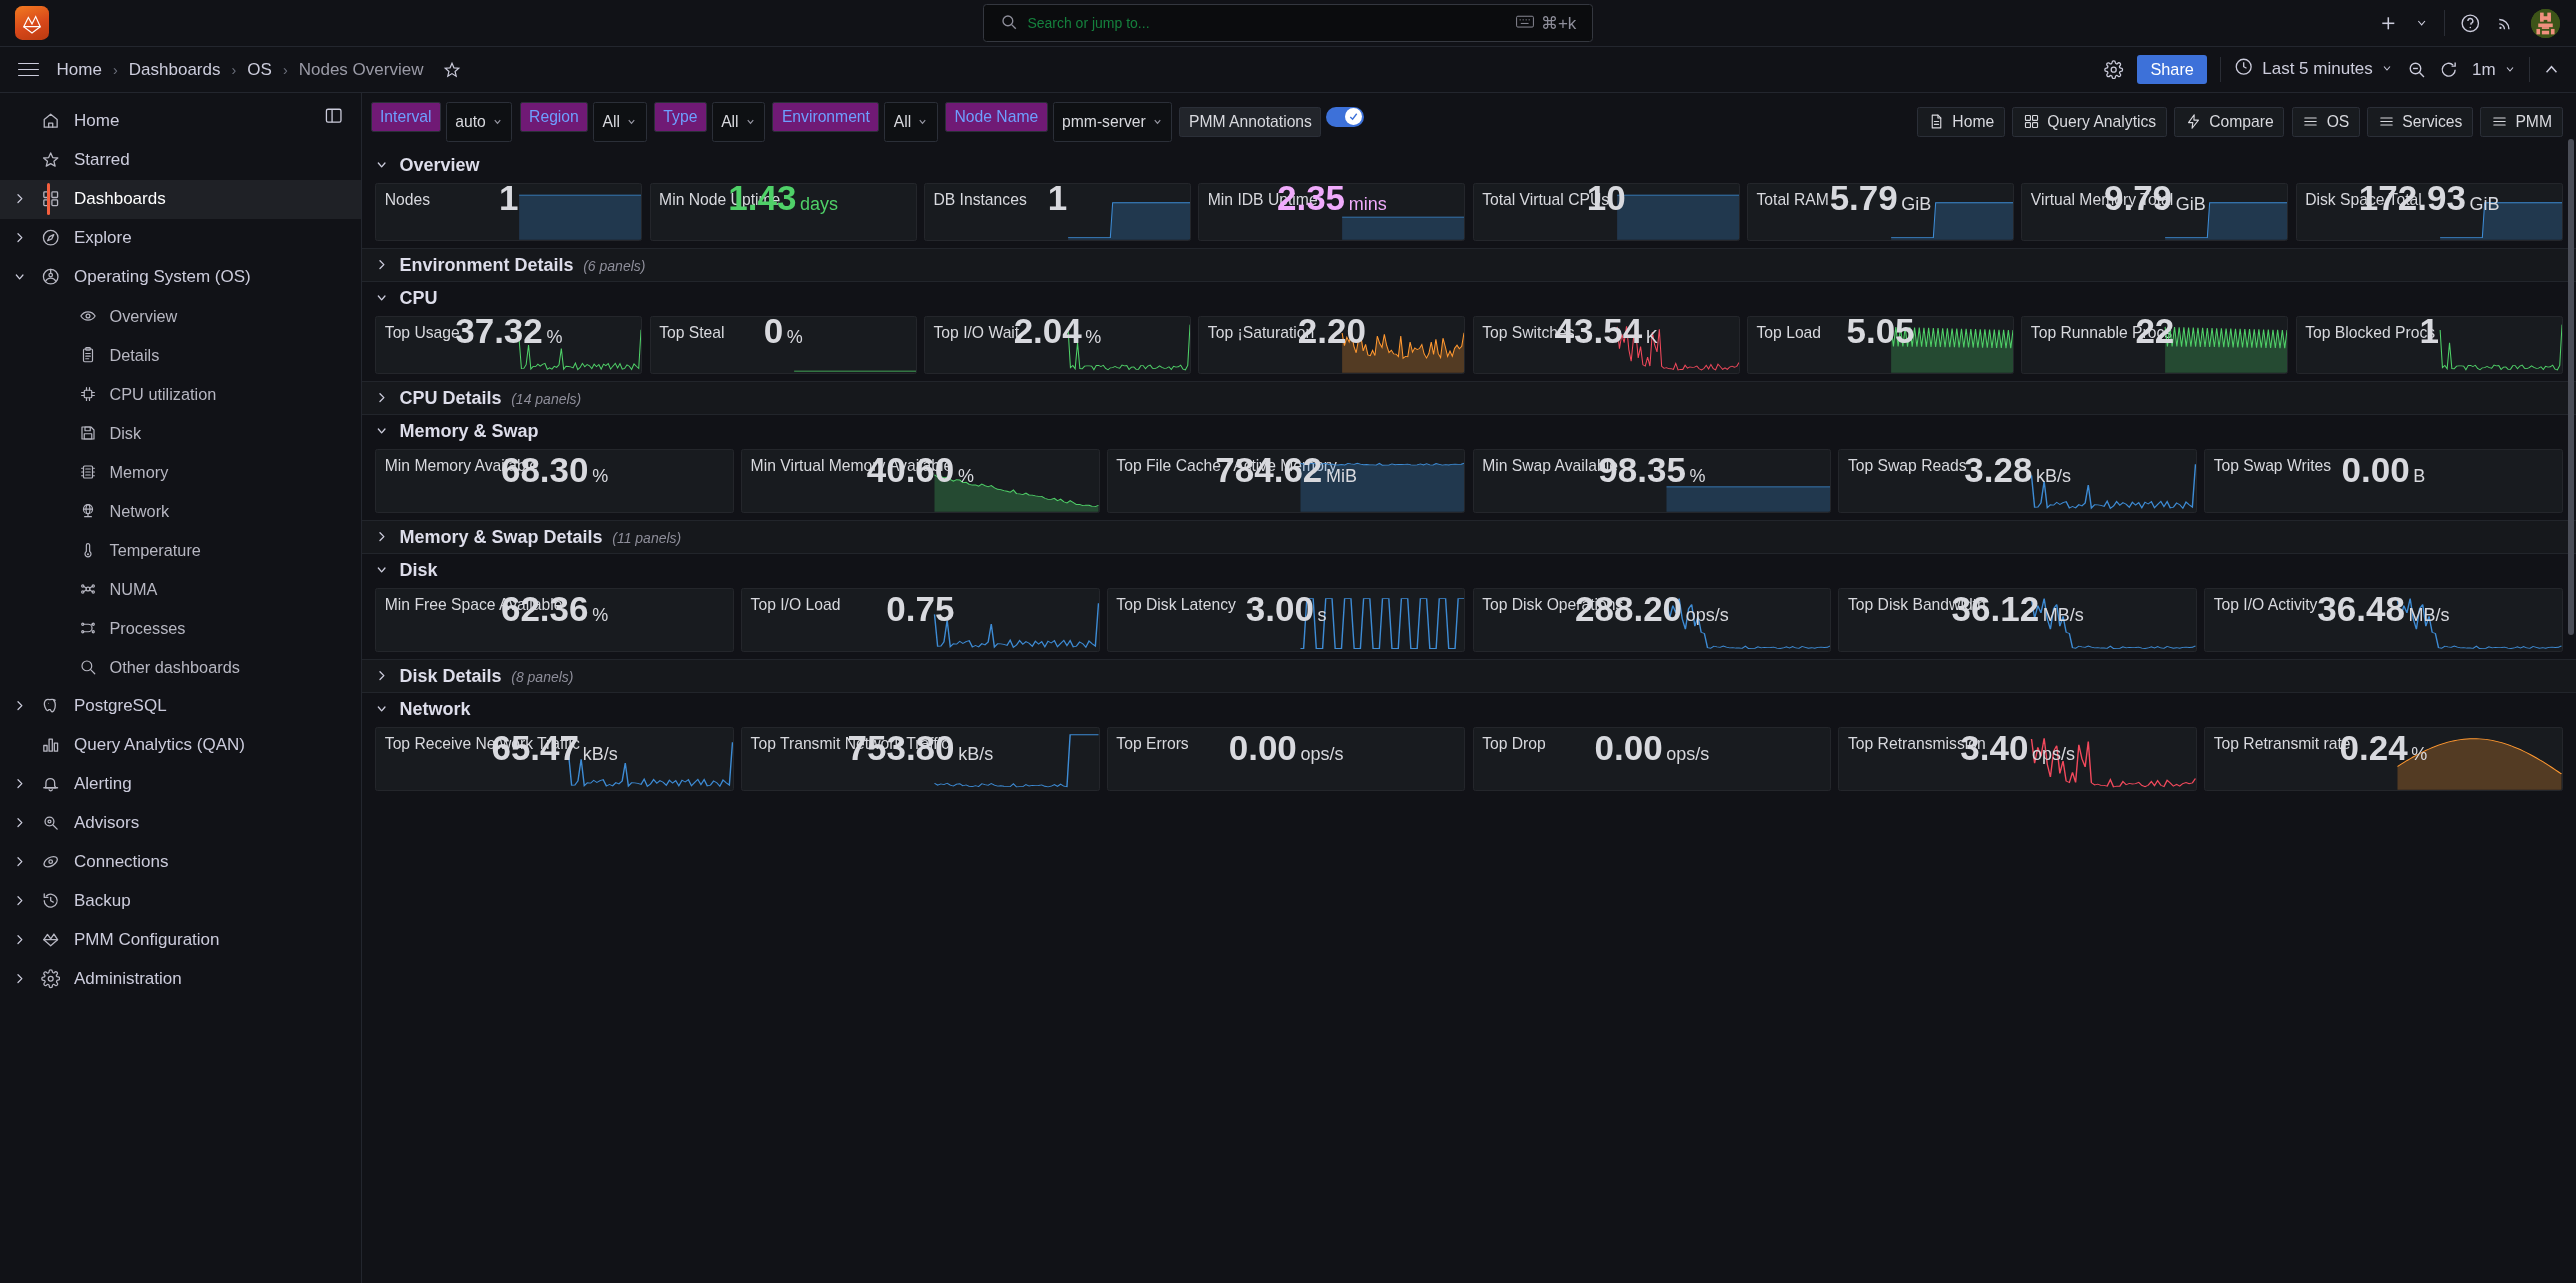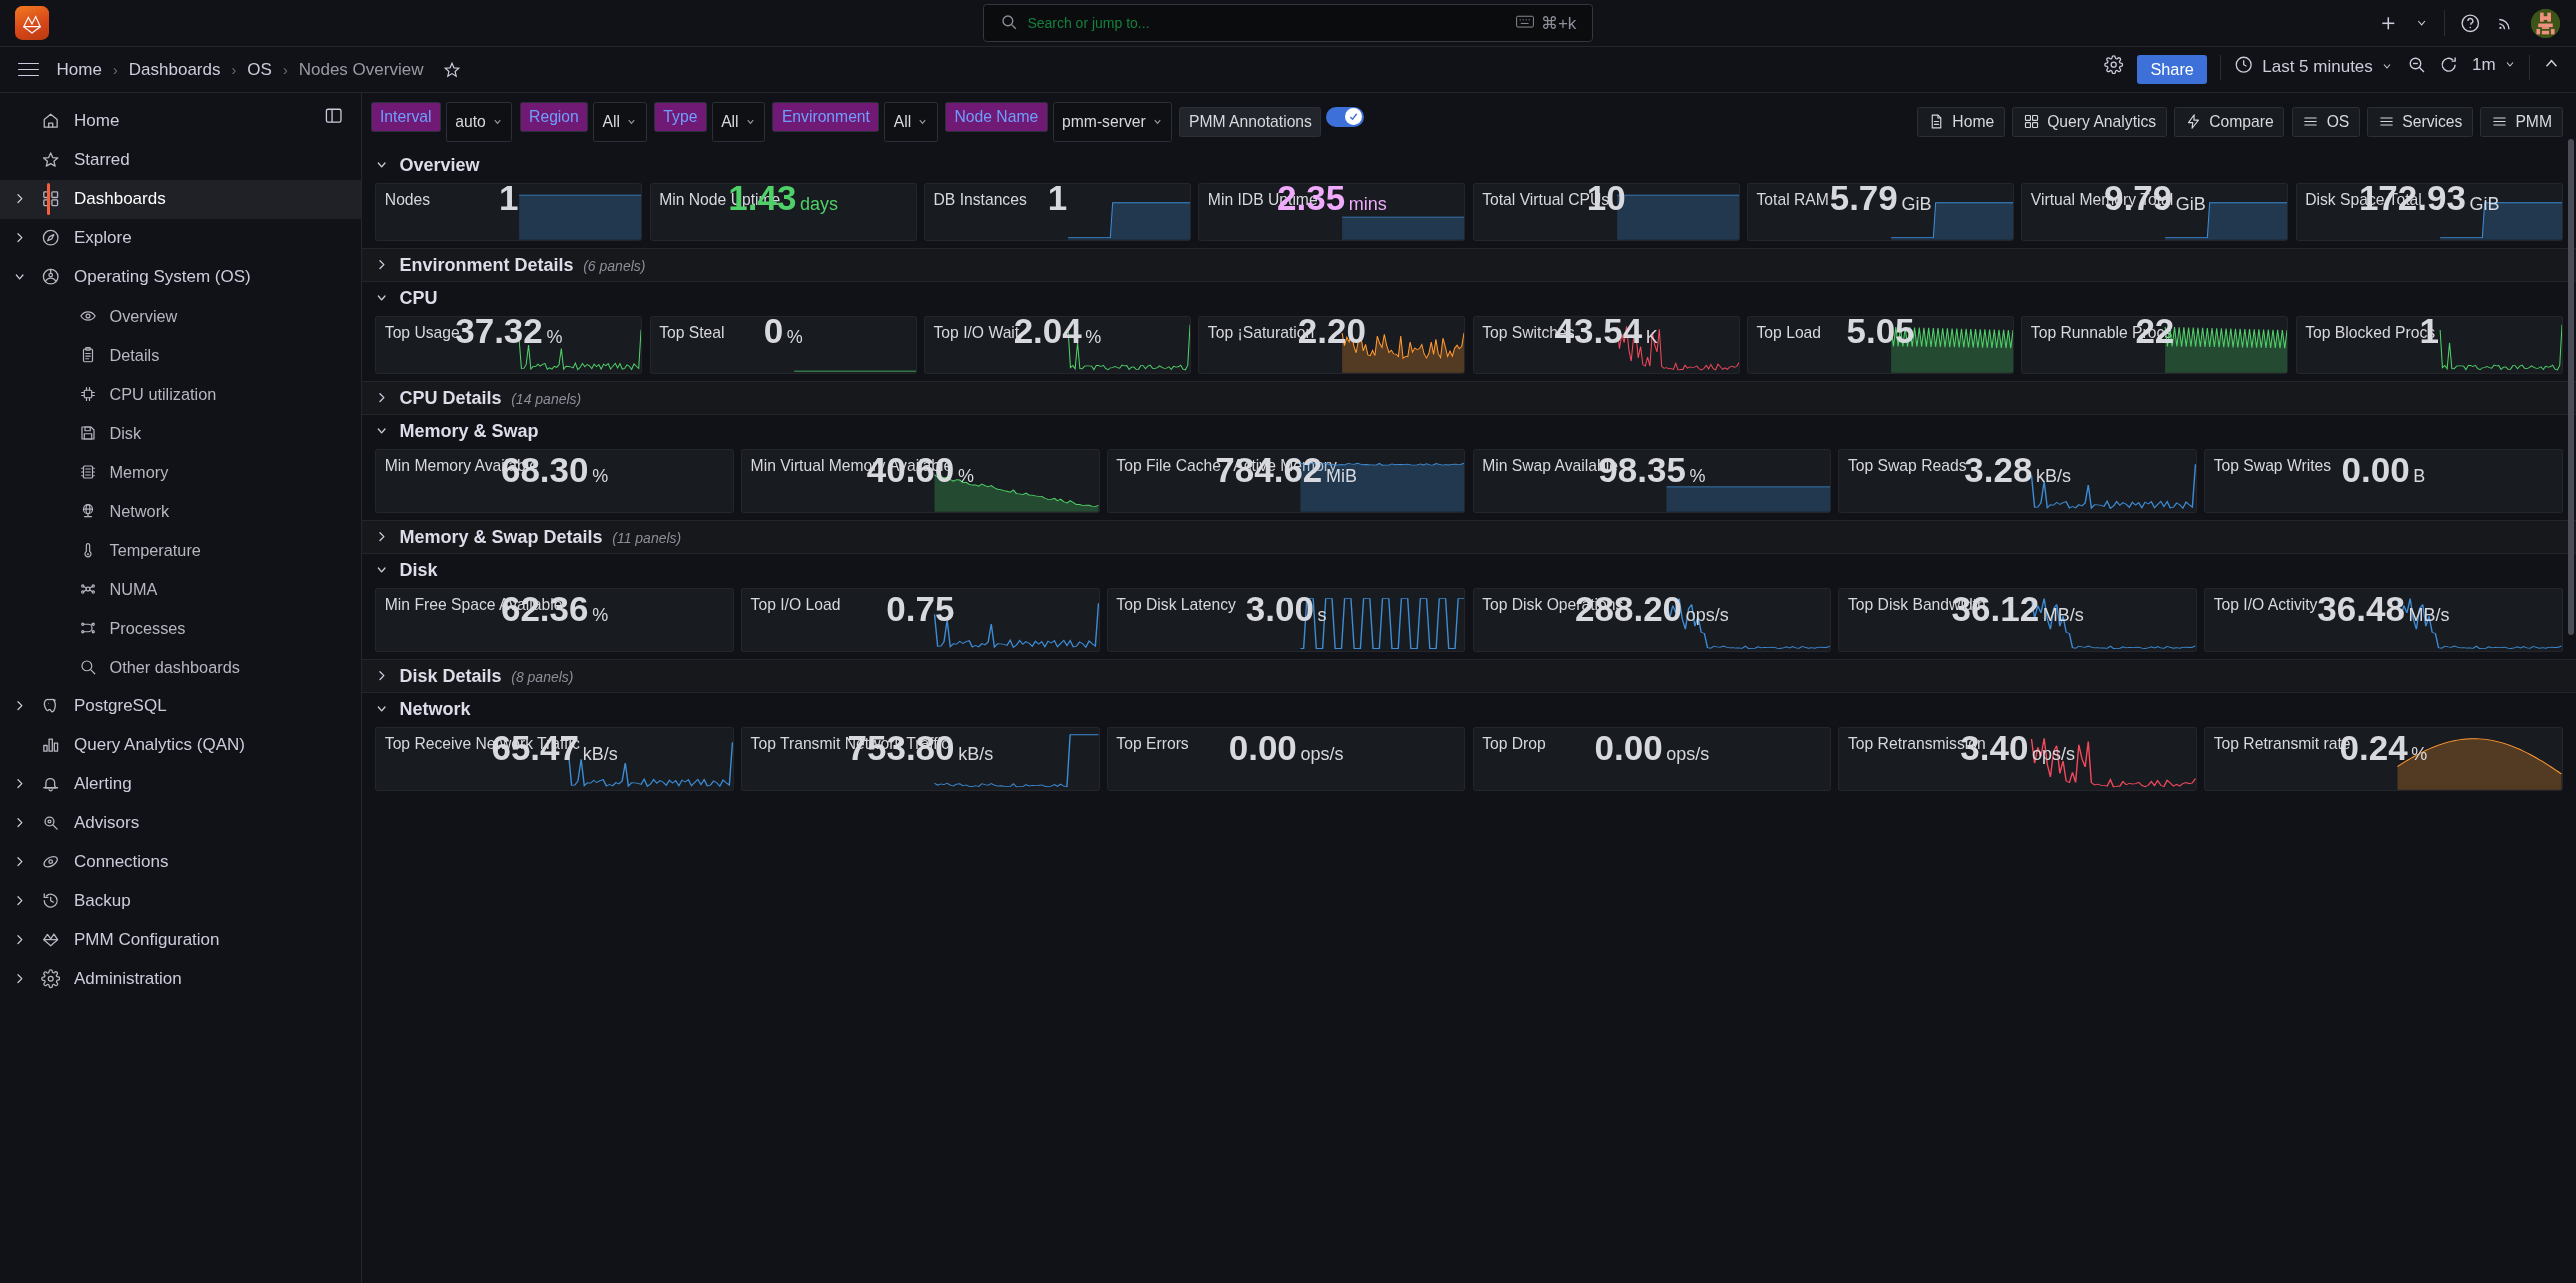--- a/index.html
+++ b/index.html
@@ -57,21 +57,21 @@
     position: relative;
   }
   .burger { margin-left: 18px; display: flex; flex-direction: column; gap: 4.2px; cursor: pointer; }
   .burger i { display: block; width: 20.6px; height: 1.8px; background: #ccccdc; border-radius: 1.2px; }
   .crumbs { display: flex; align-items: center; gap: 11px; margin-left: 18px; }
   .crumbs a { color: #ccccdc; font-size: 17px; text-decoration: none; }
   .crumbs a.last { color: #9a9aa6; }
   .sep { color: #6b6f7b; font-size: 14.5px; }
   .crumbright {
     position: absolute; right: 15.7px;
-    display: flex; align-items: flex-start; gap: 13.3px;
+    display: flex; align-items: center; gap: 13.3px;
   }
   .share-btn {
     background: #3d71d9; color: #fff; border: none; border-radius: 3px;
     height: 29px; padding: 0 13.3px; font-size: 16.3px; cursor: pointer;
     font-family: "Liberation Sans", sans-serif;
   }
   .tpicker {
     display: flex; align-items: center; gap: 8.5px;
     font-size: 17px; color: #ccccdc; cursor: pointer;
   }
@@ -788,21 +788,21 @@
         </div>
     </div>
 
     <div id="rows-container">
         <div class="rowhdr">
           <span class="caret"><svg width="13.3" height="13.3" viewBox="0 0 24 24" fill="none" stroke="currentColor" stroke-width="2.4" stroke-linecap="round" stroke-linejoin="round">
               <polyline points="6,9 12,16 18,9"></polyline>
             </svg></span>
           <span class="rtitle">Overview</span>
         </div>
-        <div class="panelrow" style="height: 65px;">
+        <div class="panelrow" style="height: 65px; justify-content: flex-end;">
           <div class="panel">
             <div class="ptitle">Nodes</div>
             <div class="spark">
               <svg viewBox="0 0 400 108" preserveAspectRatio="none">
                 <path d="M216.0,21.5 L219.5,21.5 L223.1,21.5 L226.6,21.5 L230.2,21.5 L233.7,21.5 L237.2,21.5 L240.8,21.5 L244.3,21.5 L247.8,21.5 L251.4,21.5 L254.9,21.5 L258.5,21.5 L262.0,21.5 L265.5,21.5 L269.1,21.5 L272.6,21.5 L276.2,21.5 L279.7,21.5 L283.2,21.5 L286.8,21.5 L290.3,21.5 L293.8,21.5 L297.4,21.5 L300.9,21.5 L304.5,21.5 L308.0,21.5 L311.5,21.5 L315.1,21.5 L318.6,21.5 L322.2,21.5 L325.7,21.5 L329.2,21.5 L332.8,21.5 L336.3,21.5 L339.8,21.5 L343.4,21.5 L346.9,21.5 L350.5,21.5 L354.0,21.5 L357.5,21.5 L361.1,21.5 L364.6,21.5 L368.2,21.5 L371.7,21.5 L375.2,21.5 L378.8,21.5 L382.3,21.5 L385.8,21.5 L389.4,21.5 L392.9,21.5 L396.5,21.5 L400.0,21.5 L400.0,108 L216.0,108 Z" fill="#3d8bd4" opacity="0.26"></path>
                 <path d="M216.0,21.5 L219.5,21.5 L223.1,21.5 L226.6,21.5 L230.2,21.5 L233.7,21.5 L237.2,21.5 L240.8,21.5 L244.3,21.5 L247.8,21.5 L251.4,21.5 L254.9,21.5 L258.5,21.5 L262.0,21.5 L265.5,21.5 L269.1,21.5 L272.6,21.5 L276.2,21.5 L279.7,21.5 L283.2,21.5 L286.8,21.5 L290.3,21.5 L293.8,21.5 L297.4,21.5 L300.9,21.5 L304.5,21.5 L308.0,21.5 L311.5,21.5 L315.1,21.5 L318.6,21.5 L322.2,21.5 L325.7,21.5 L329.2,21.5 L332.8,21.5 L336.3,21.5 L339.8,21.5 L343.4,21.5 L346.9,21.5 L350.5,21.5 L354.0,21.5 L357.5,21.5 L361.1,21.5 L364.6,21.5 L368.2,21.5 L371.7,21.5 L375.2,21.5 L378.8,21.5 L382.3,21.5 L385.8,21.5 L389.4,21.5 L392.9,21.5 L396.5,21.5 L400.0,21.5" fill="none" stroke="#3d8bd4" stroke-width="1.6"></path>
               </svg>
             </div>
             <div class="statwrap">
               <span class="statval ">1</span>

